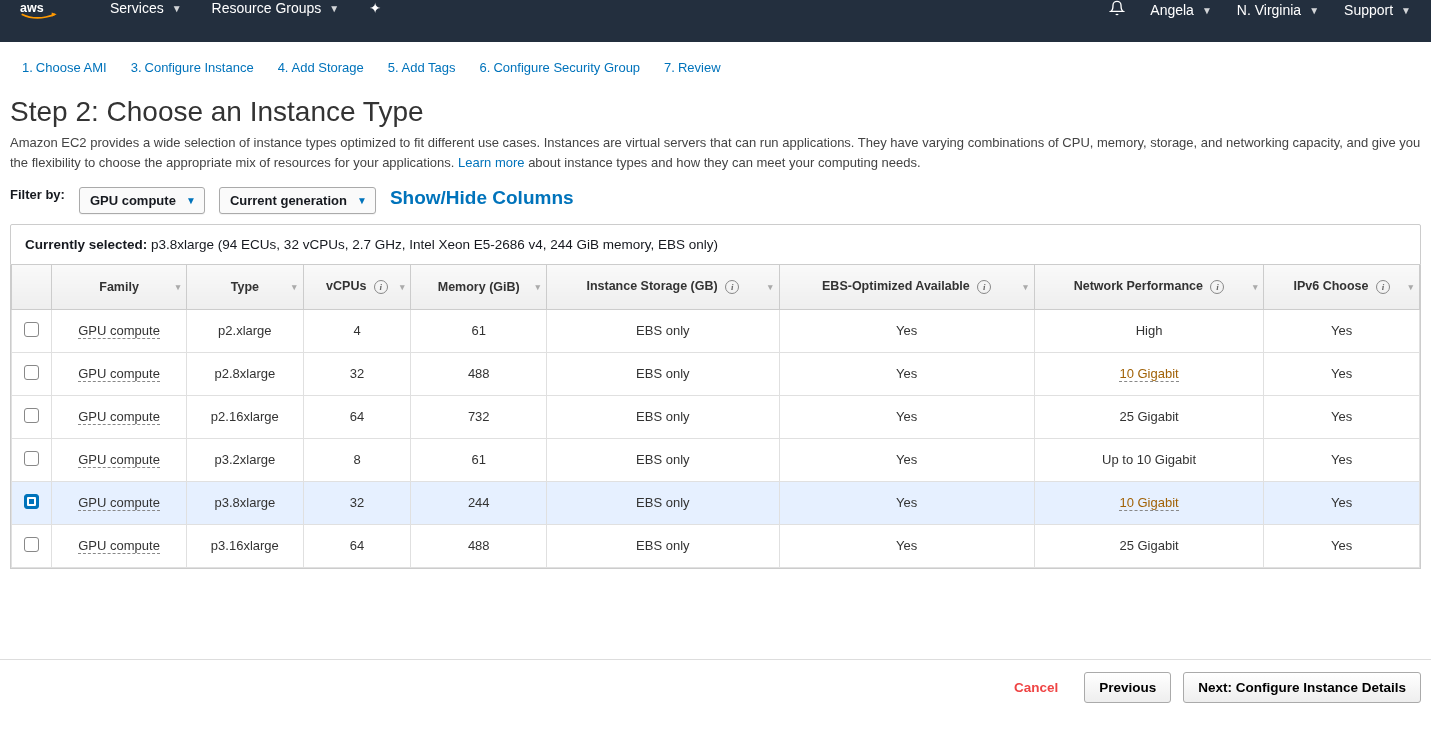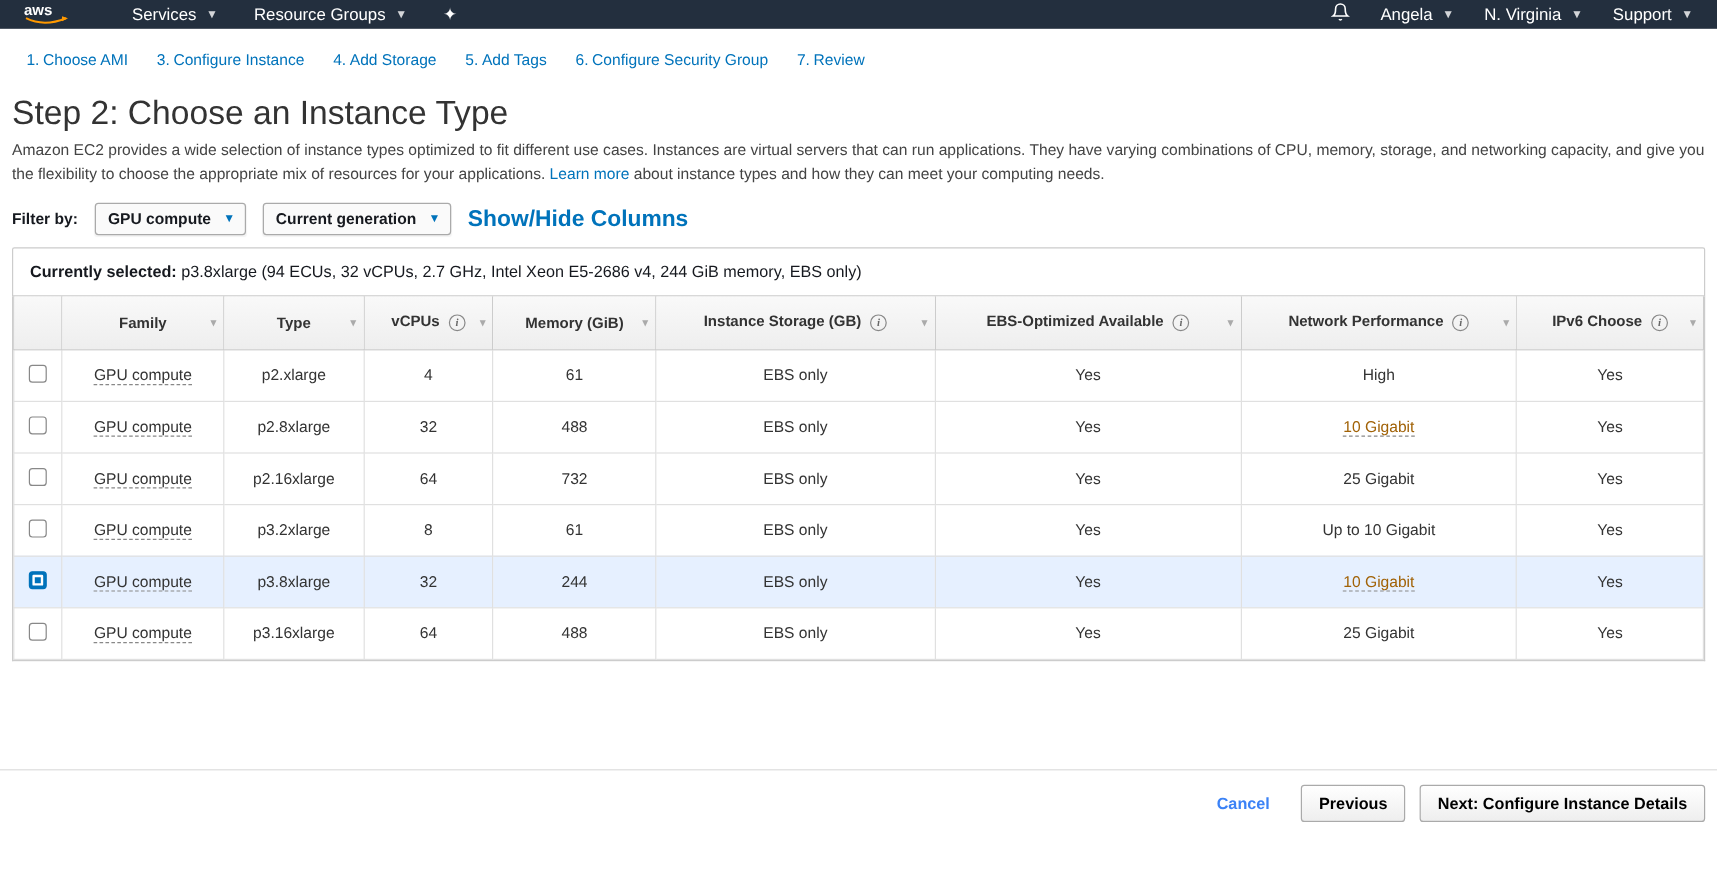--- a/index.html
+++ b/index.html
@@ -1,19 +1,19 @@
 <!DOCTYPE html>
 <html><head>
 <meta charset="utf-8">
 <style>
 * { margin: 0; padding: 0; box-sizing: border-box; }
 body { font-family: "Amazon Ember", "Helvetica Neue", Arial, sans-serif; font-size: 14px; color: #16191f; background: #fff; }
 
 
-.header { background: #232f3e; color: #fff; display: flex; align-items: center; height: 24px; padding: 0 20px; }
+.header { background: #232f3e; color: #fff; display: flex; align-items: flex-start; height: 42px; padding: 0 20px; }
 .logo { margin-right: 40px; }
 .logo svg { height: 20px; }
 .nav-item { display: flex; align-items: center; margin-right: 30px; cursor: pointer; font-size: 14px; }
 .nav-item .chev { margin-left: 8px; font-size: 10px; opacity: 0.8; }
 .pin-icon { color: #fff; font-size: 14px; }
 .header-right { margin-left: auto; display: flex; align-items: center; }
 .header-right .nav-item { margin-right: 0; margin-left: 25px; }
 .bell-icon { font-size: 16px; }
 
 
@@ -22,21 +22,21 @@
 .step.active { color: #444; border-bottom: 3px solid #e47911; }
 .step .num { margin-right: 3px; }
 
 
 .content { padding: 10px 10px 0 10px; }
 h1 { font-size: 28px; font-weight: 400; color: #333; margin-bottom: 5px; }
 .desc { font-size: 13px; color: #444; line-height: 1.5; }
 .desc a { color: #0073bb; text-decoration: none; }
 
 
-.filter-row { display: flex; align-items: center; margin: 15px 0 10px 0; gap: 14px; }
+.filter-row { display: flex; margin: 15px 0 10px 0; gap: 14px; }
 .filter-label { font-weight: 700; font-size: 13px; }
 .dropdown-btn { background: #fafafa; border: 1px solid #aaa; border-radius: 3px; padding: 5px 28px 5px 10px; font-size: 13px; font-weight: 700; position: relative; cursor: pointer; box-shadow: 0 1px 1px rgba(0,0,0,0.05); }
 .dropdown-btn .chev { position: absolute; right: 8px; top: 7px; color: #0073bb; font-size: 10px; }
 .link-btn { color: #0073bb; font-weight: 700; cursor: pointer; font-size: 19px; }
 
 
 .selected-bar { border: 1px solid #ccc; padding: 12px 14px; font-size: 13.5px; border-radius: 2px 2px 0 0; }
 .selected-bar .lbl { font-weight: 700; }
 
 
@@ -49,21 +49,21 @@
 .family-link { color: #333; border-bottom: 1px dashed #888; cursor: help; }
 .net-link { color: #a16207; border-bottom: 1px dashed #888; cursor: help; }
 .chk { width: 15px; height: 15px; border: 1px solid #888; border-radius: 3px; display: inline-block; background: #fff; position: relative; }
 .chk.checked { background: #0073bb; border-color: #0073bb; }
 .chk.checked::after { content: ""; position: absolute; inset: 2px; background: #0073bb; border: 2px solid #fff; border-radius: 1px; }
 .info-icon { display: inline-flex; width: 14px; height: 14px; border: 1px solid #888; border-radius: 50%; align-items: center; justify-content: center; font-size: 9px; font-weight: 700; color: #666; margin-left: 4px; font-family: Georgia, serif; font-style: italic; vertical-align: middle; }
 
 
 .footer { border-top: 1px solid #ddd; margin-top: 90px; padding: 12px 10px; display: flex; justify-content: flex-end; align-items: center; gap: 12px; }
 .btn { padding: 7px 14px; border-radius: 3px; font-size: 13.5px; font-weight: 700; cursor: pointer; border: 1px solid #aaa; background: linear-gradient(#fff, #eee); }
-.btn-link { border: none; background: none; color: #3b82f6; text-align: center; }
+.btn-link { border: none; background: none; color: #ef4444; text-align: center; }
 .btn-primary { background: linear-gradient(#2f8fdd, #1469c0); color: #fff; border-color: #1256a0; }
 </style>
 </head>
 <body>
 
 <div class="header">
   <div class="logo">
     <svg viewBox="0 0 60 24" width="50" height="20">
       <text x="0" y="14" fill="#fff" font-size="15" font-weight="700" font-family="Arial">aws</text>
       <path d="M2 17 Q 20 26 42 17" stroke="#ff9900" stroke-width="2" fill="none"></path>

